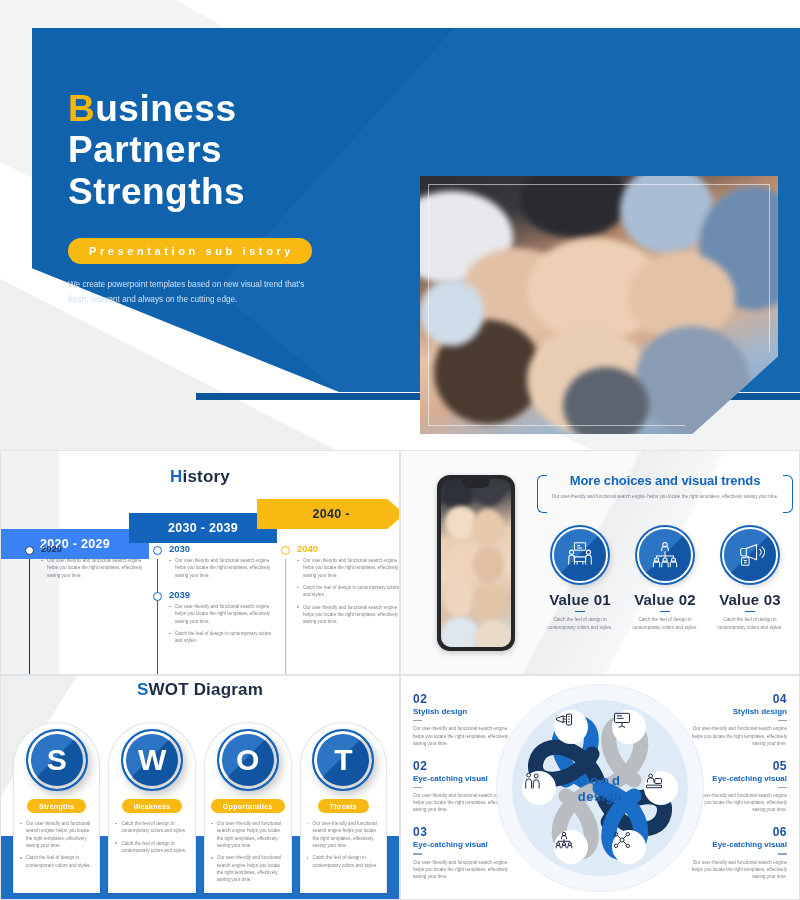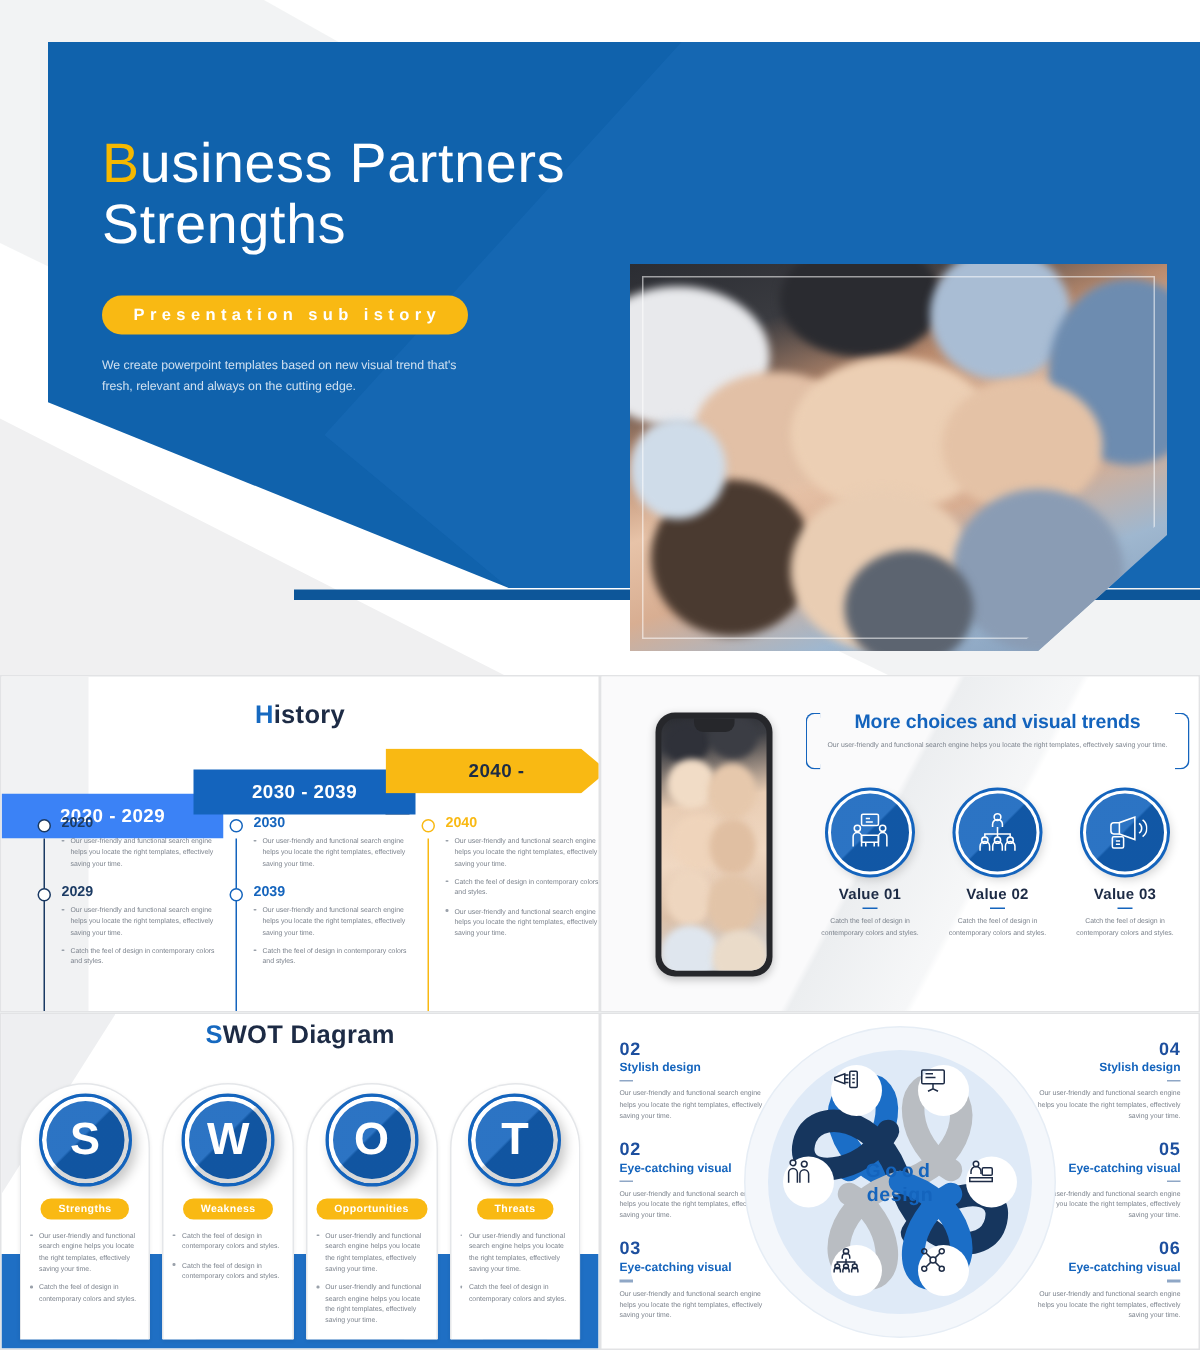--- a/index.html
+++ b/index.html
@@ -49,21 +49,21 @@
   }
   .s1-underbar {
     position: absolute;
     left: 196px; bottom: 50px; right: 0; height: 7px;
     background: #0d5699;
   }
   .s1-text {
     position: absolute; left: 68px; top: 88px; width: 330px; z-index: 6;
   }
   .s1-h1 {
-    font-size: 37px; font-weight: 400; color: #ffffff;
+    font-size: 37px; font-weight: 700; color: #ffffff;
     letter-spacing: .5px; line-height: 1.12;
   }
   .s1-h1 .accent { color: #f5b800; }
   .s1-pill {
     display: inline-block; margin-top: 26px;
     background: #f9b913; color: #ffffff;
     font-size: 11px; font-weight: 700; letter-spacing: 3.6px;
     padding: 7px 18px 7px 21px; border-radius: 14px;
   }
   .s1-sub {
@@ -225,21 +225,21 @@
     background: #1464bd; border: 2.5px solid #ffffff;
     box-shadow: 0 0 0 2px #1464bd, 2px 3px 7px rgba(0,0,0,.2);
     display: flex; align-items: center; justify-content: center;
     position: relative; overflow: hidden;
   }
   .vcircle::after {
     content: ""; position: absolute; inset: 0;
     background: linear-gradient(135deg,rgba(255,255,255,.10) 0 48%, rgba(0,0,0,.13) 50% 100%);
   }
   .vcircle svg { position: relative; z-index: 2; }
-  .value h4 { font-size: 10px; font-weight: 700; color: #1d2b45; letter-spacing: .2px; }
+  .value h4 { font-size: 15px; font-weight: 700; color: #1d2b45; letter-spacing: .2px; }
   .value .rule { width: 10px; height: 1.4px; background: #1464bd; margin: 3px auto 4px; }
 
   
   .s4-gray {
     position: absolute; left: 0; top: 0; width: 76px; height: 120px;
     background: #eeeff1;
     clip-path: polygon(0 0, 100% 0, 0 100%);
   }
   .s4-blueband {
     position: absolute; left: 0; right: 0; top: 160px; bottom: 0;
@@ -369,28 +369,20 @@
       <div class="band b3">2040 -</div>
 
       <div class="tl t1">
           <div class="axis"></div>
         <div class="node">
           <div class="dot"></div>
           <div class="yr">2020</div>
           <ul class="bullets">
               <li>Our user-friendly and functional search engine helps you locate the right templates, effectively saving your time.</li>
             </ul>
-        </div>
-        <div class="node">
-          <div class="dot"></div>
-          <div class="yr">2029</div>
-          <ul class="bullets">
-            <li>Our user-friendly and functional search engine helps you locate the right templates, effectively saving your time.</li>
-            <li>Catch the feel of design in contemporary colors and styles.</li>
-          </ul>
         </div>
       </div>
 
       <div class="tl t2">
           <div class="axis"></div>
         <div class="node">
           <div class="dot"></div>
           <div class="yr">2030</div>
           <ul class="bullets">
               <li>Our user-friendly and functional search engine helps you locate the right templates, effectively saving your time.</li>

